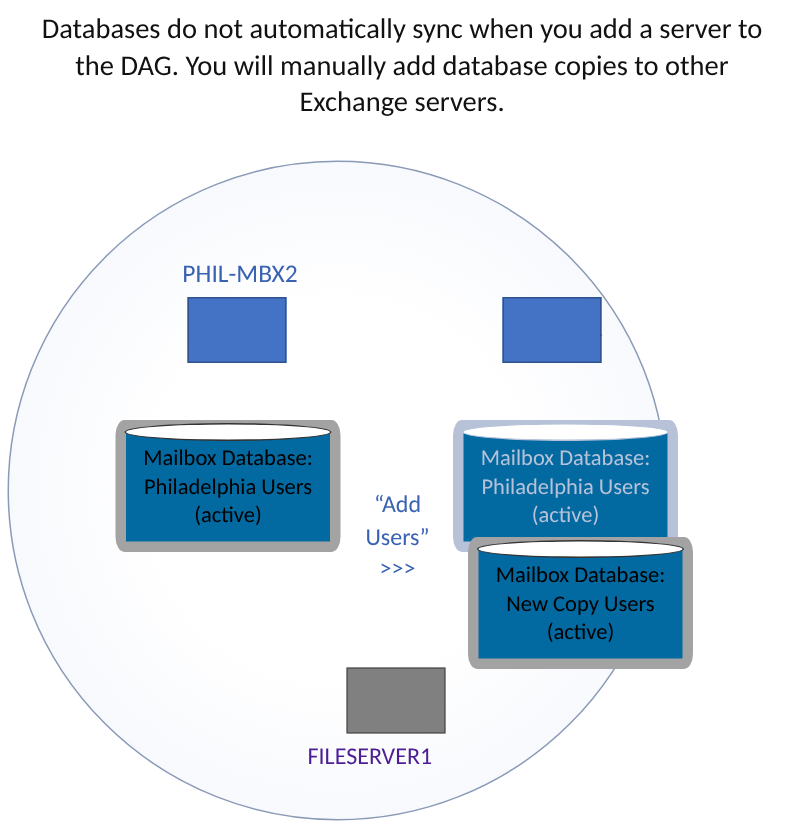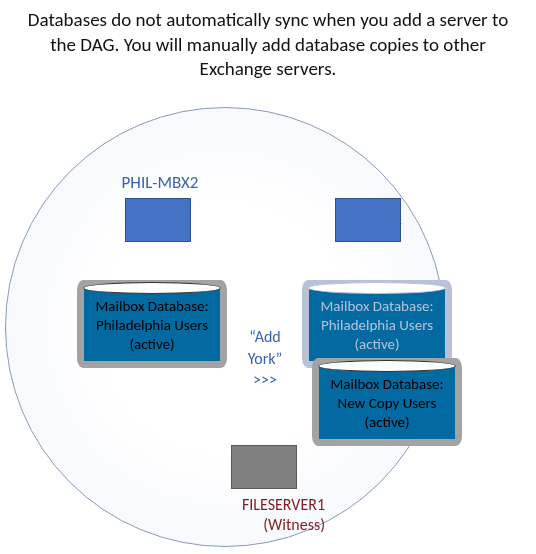--- a/index.html
+++ b/index.html
@@ -81,23 +81,23 @@
   }
   .addcopy {
     position: absolute;
     color: #3a62b3;
     font-size: 16px;
     text-align: center;
     line-height: 1.35;
   }
   .witness {
     position: absolute;
-    color: #7f1d1d;
+    color: #4c1d95;
     font-size: 16px;
-    text-align: right;
+    text-align: left;
     line-height: 1.25;
   }
 </style>
 </head>
 <body>
 
 <div class="caption">Databases do not automatically sync when you add a server to the DAG.  You will manually add database copies to other Exchange servers.</div>
 
 <div class="circle"></div>
 
@@ -108,33 +108,32 @@
 <div class="server-block" style="left:335px; top:198px; width:66px; height:44px;"></div>
 
 <div class="db-cyl" style="left:77px; top:280px; width:150px;">
   <div>Mailbox Database:</div>
   <div>Philadelphia Users</div>
   <div>(active)</div>
 </div>
 
 <div class="addcopy" style="left:235px; top:279px; width:60px;margin-top:47px;">
   <div>“Add</div>
-  <div>York”</div>
+  <div>Users”</div>
   <div>&gt;&gt;&gt;</div>
 </div>
 
 <div class="db-cyl faded" style="left:302px; top:280px; width:150px;">
   <div>Mailbox Database:</div>
   <div>Philadelphia Users</div>
   <div>(active)</div>
 </div>
 
 <div class="db-cyl" style="left:312px; top:358px; width:150px;">
   <div>Mailbox Database:</div>
   <div>New Copy Users</div>
   <div>(active)</div>
 </div>
 
 <div class="server-block grey" style="left:231px; top:445px; width:66px; height:44px;"></div>
 <div class="witness" style="left:205px; top:495px; width:120px;">
   <div>FILESERVER1</div>
-  <div>(Witness)</div>
 </div>
 
 </body></html>

